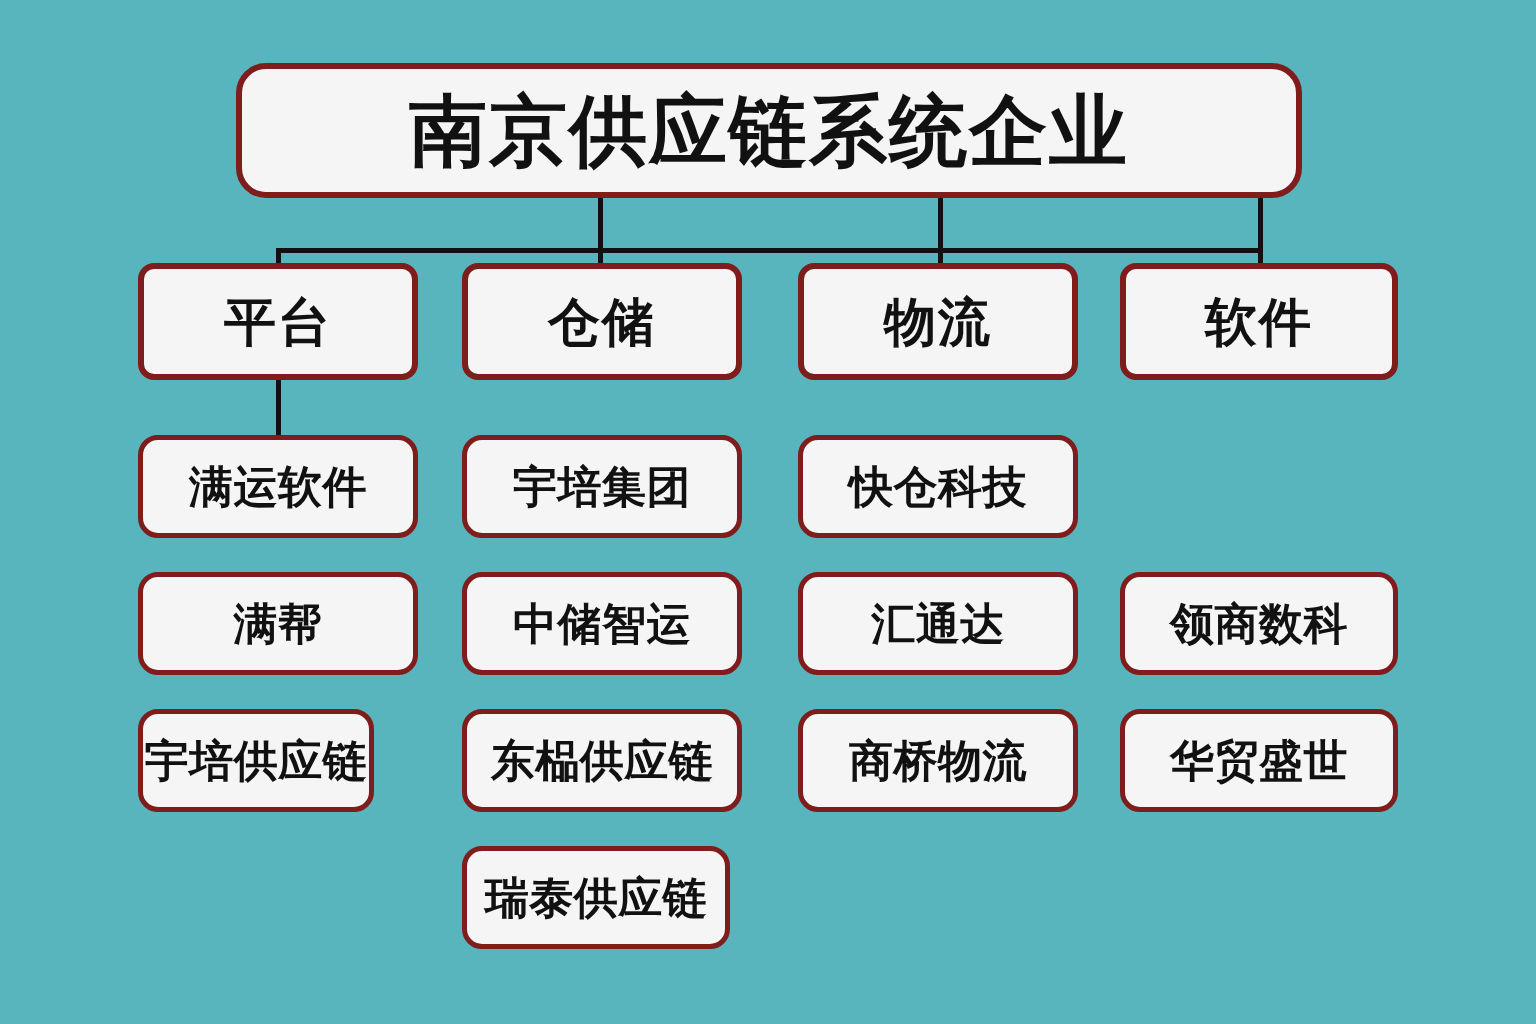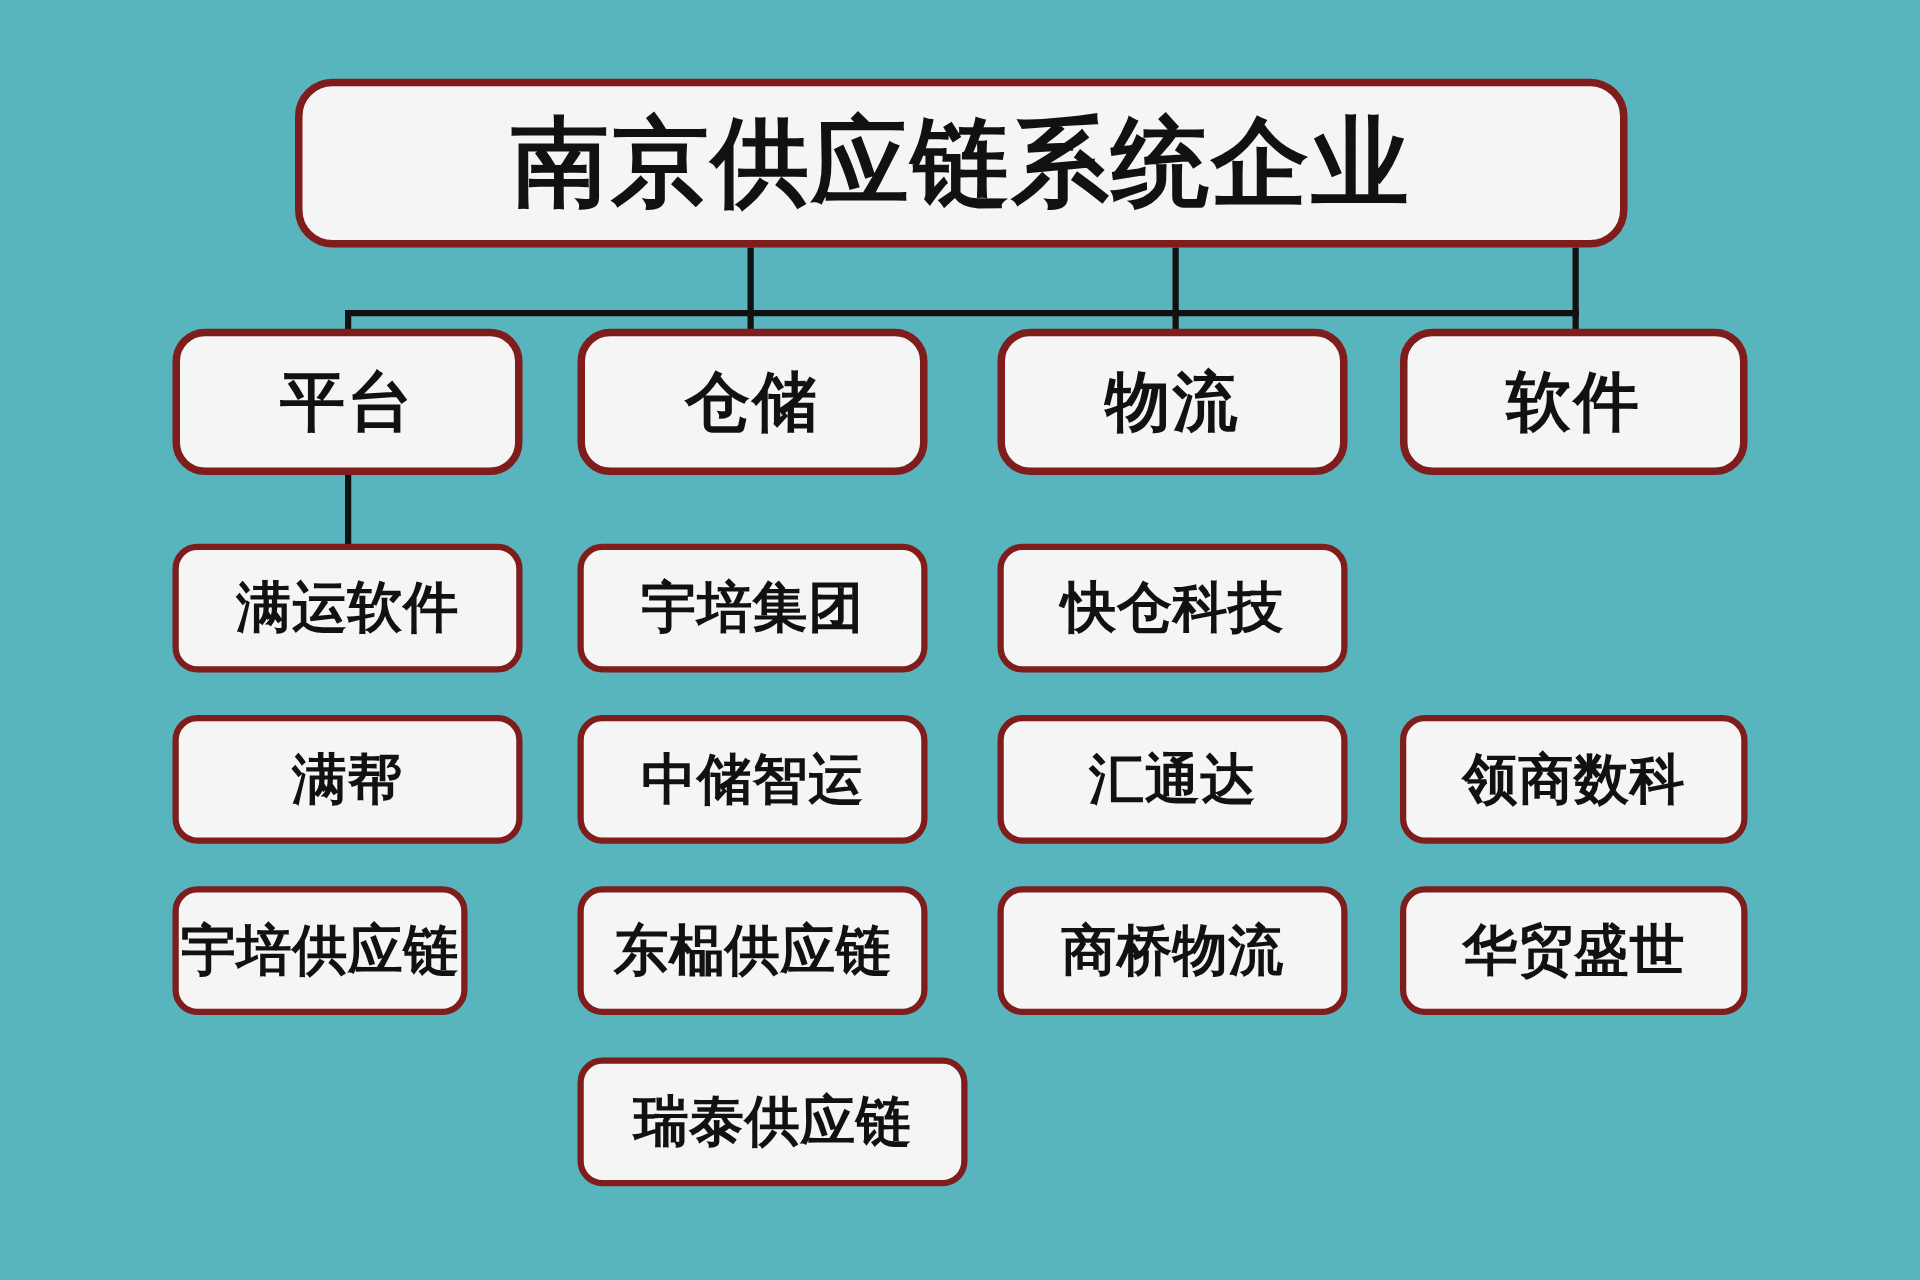--- a/index.html
+++ b/index.html
@@ -40,21 +40,21 @@
 
   .node.root {
     border-width: 6px;
     border-radius: 30px;
     font-size: 78px;
     letter-spacing: 2px;
   }
 
   .node.category {
     border-width: 6px;
-    border-radius: 26px;
+    border-radius: 16px;
     font-size: 52px;
     letter-spacing: 2px;
   }
 
   .node.leaf {
     font-size: 44px;
     border-radius: 20px;
     border-width: 5px;
   }
 
@@ -117,21 +117,21 @@
 
   <div class="node leaf" style="left:462px; top:435px; width:280px; height:103px;">
     <span>宇培集团</span>
   </div>
   <div class="node leaf" style="left:462px; top:572px; width:280px; height:103px;">
     <span>中储智运</span>
   </div>
   <div class="node leaf" style="left:462px; top:709px; width:280px; height:103px;">
     <span>东榀供应链</span>
   </div>
-  <div class="node leaf" style="left:462px; top:846px; width:312px; height:103px;">
+  <div class="node leaf" style="left:462px; top:846px; width:268px; height:103px;">
     <span>瑞泰供应链</span>
   </div>
 
   <div class="node leaf" style="left:798px; top:435px; width:280px; height:103px;">
     <span>快仓科技</span>
   </div>
   <div class="node leaf" style="left:798px; top:572px; width:280px; height:103px;">
     <span>汇通达</span>
   </div>
   <div class="node leaf" style="left:798px; top:709px; width:280px; height:103px;">

